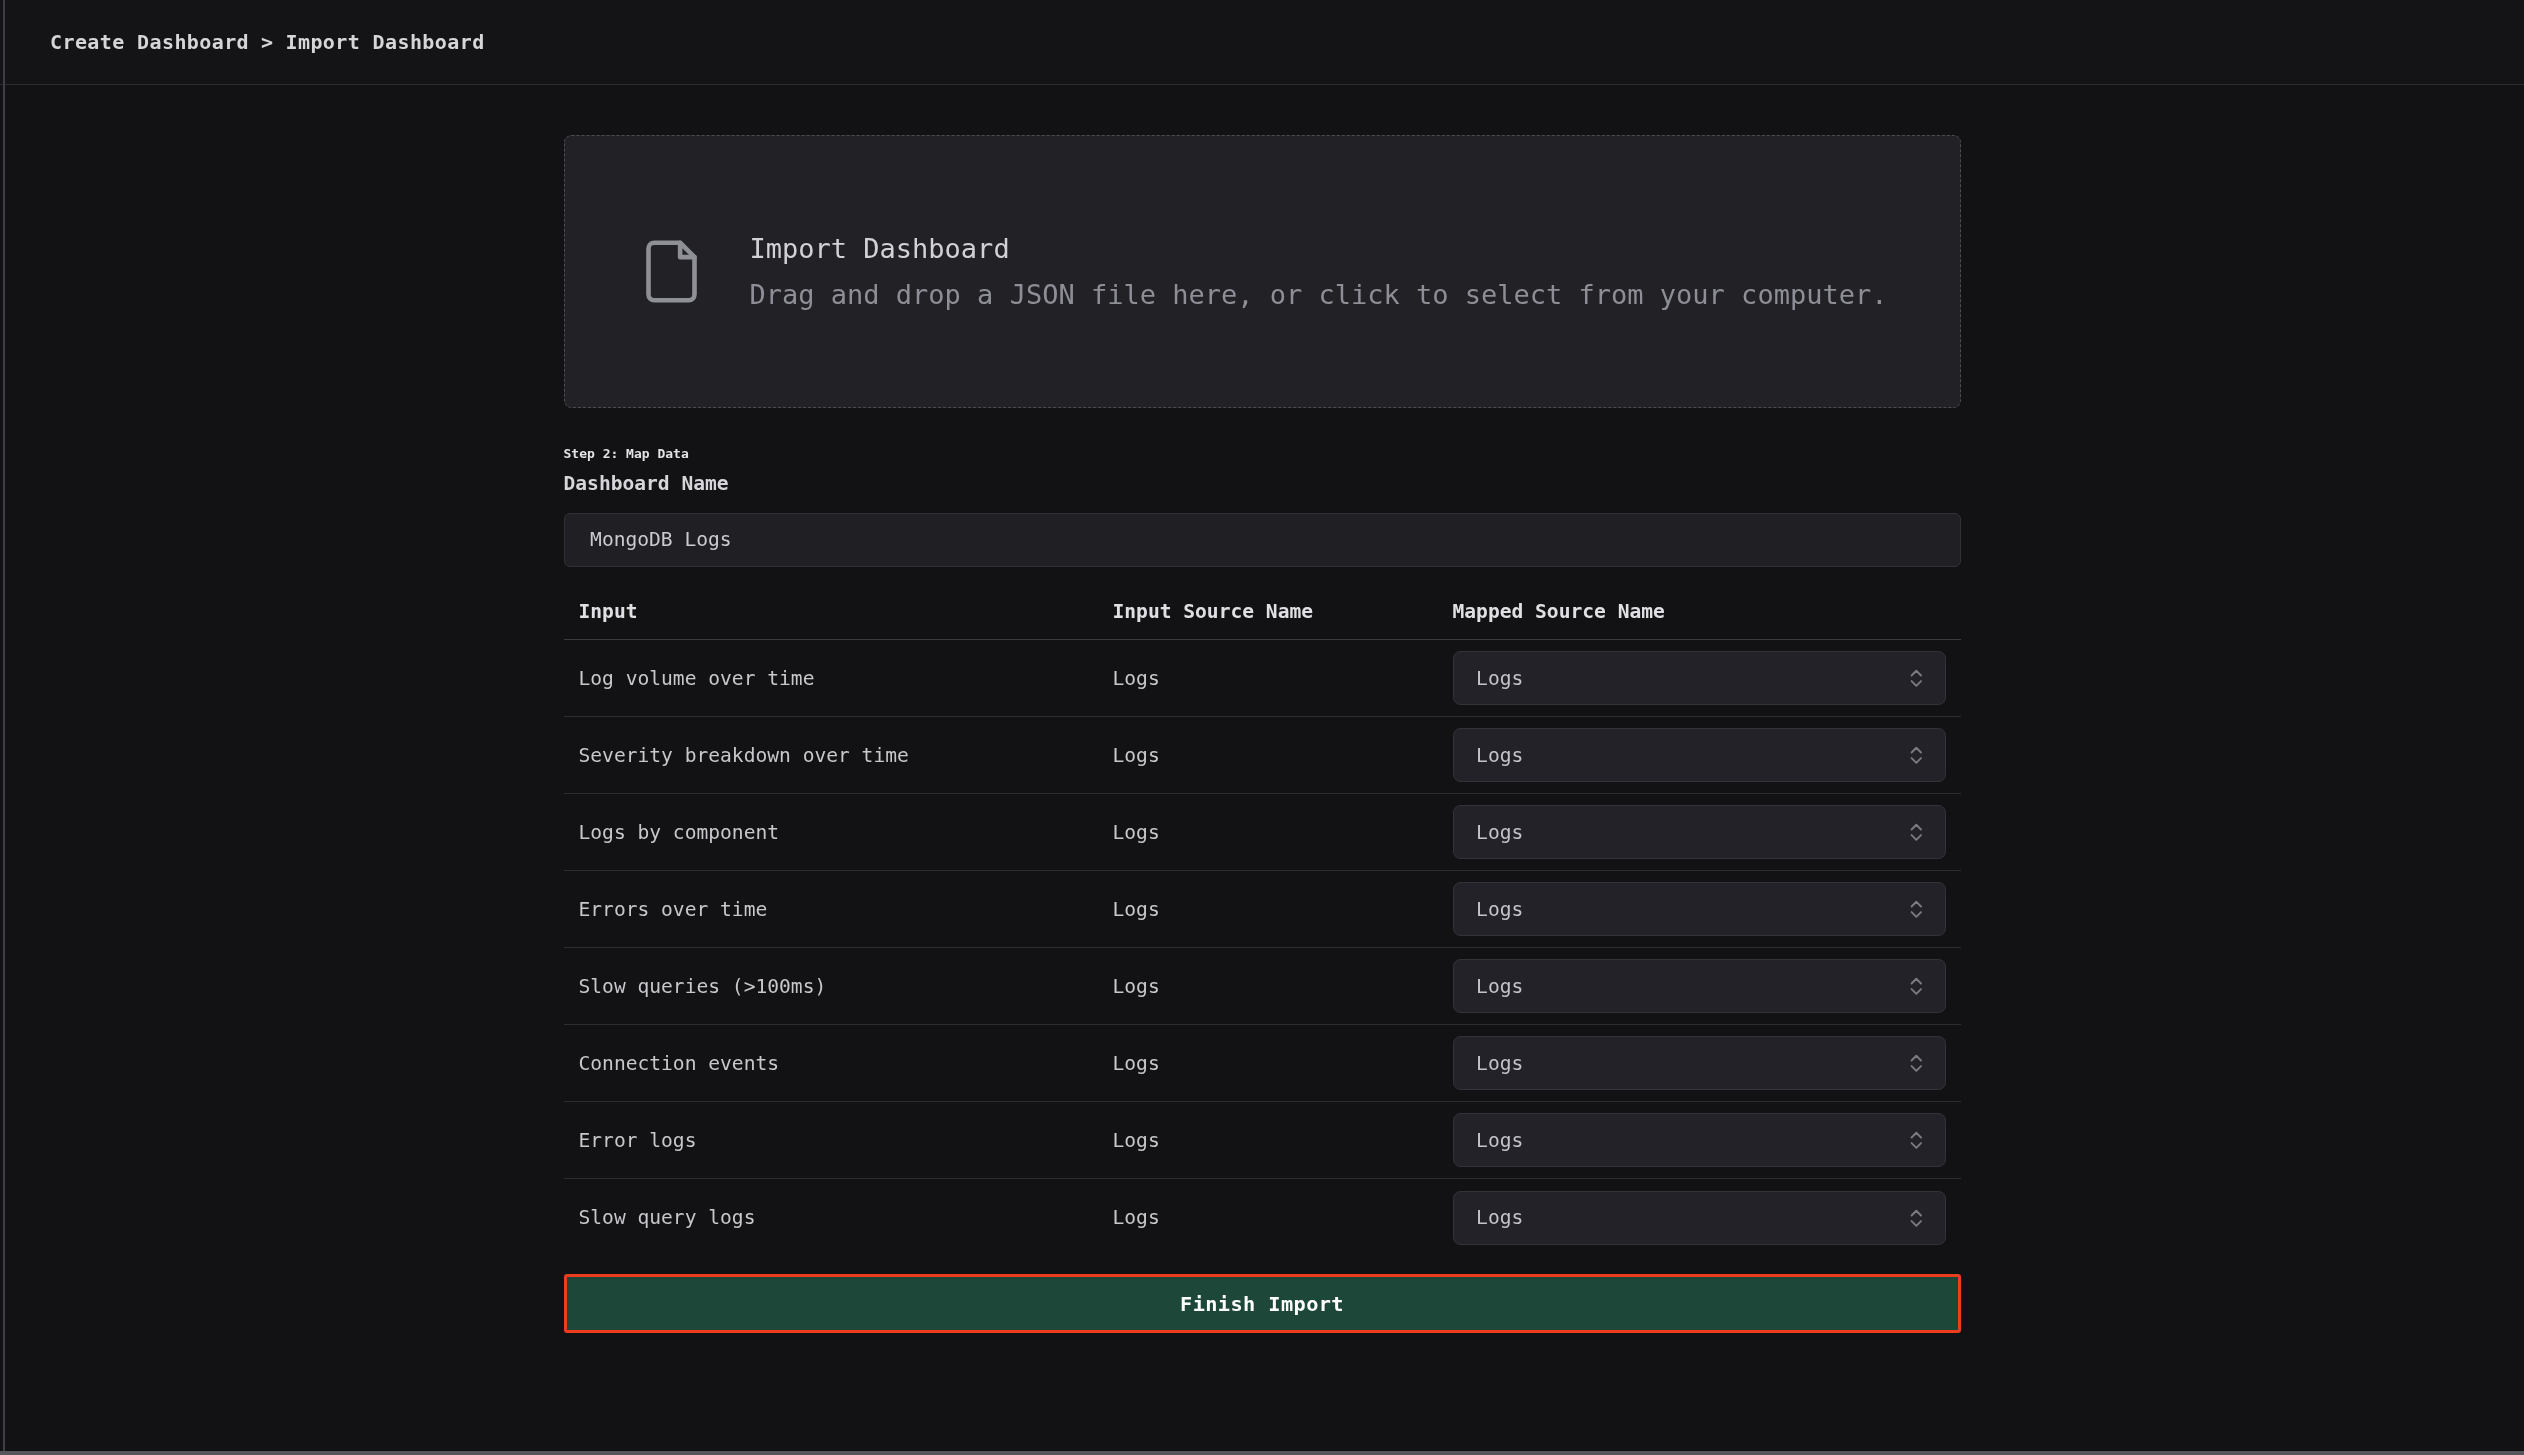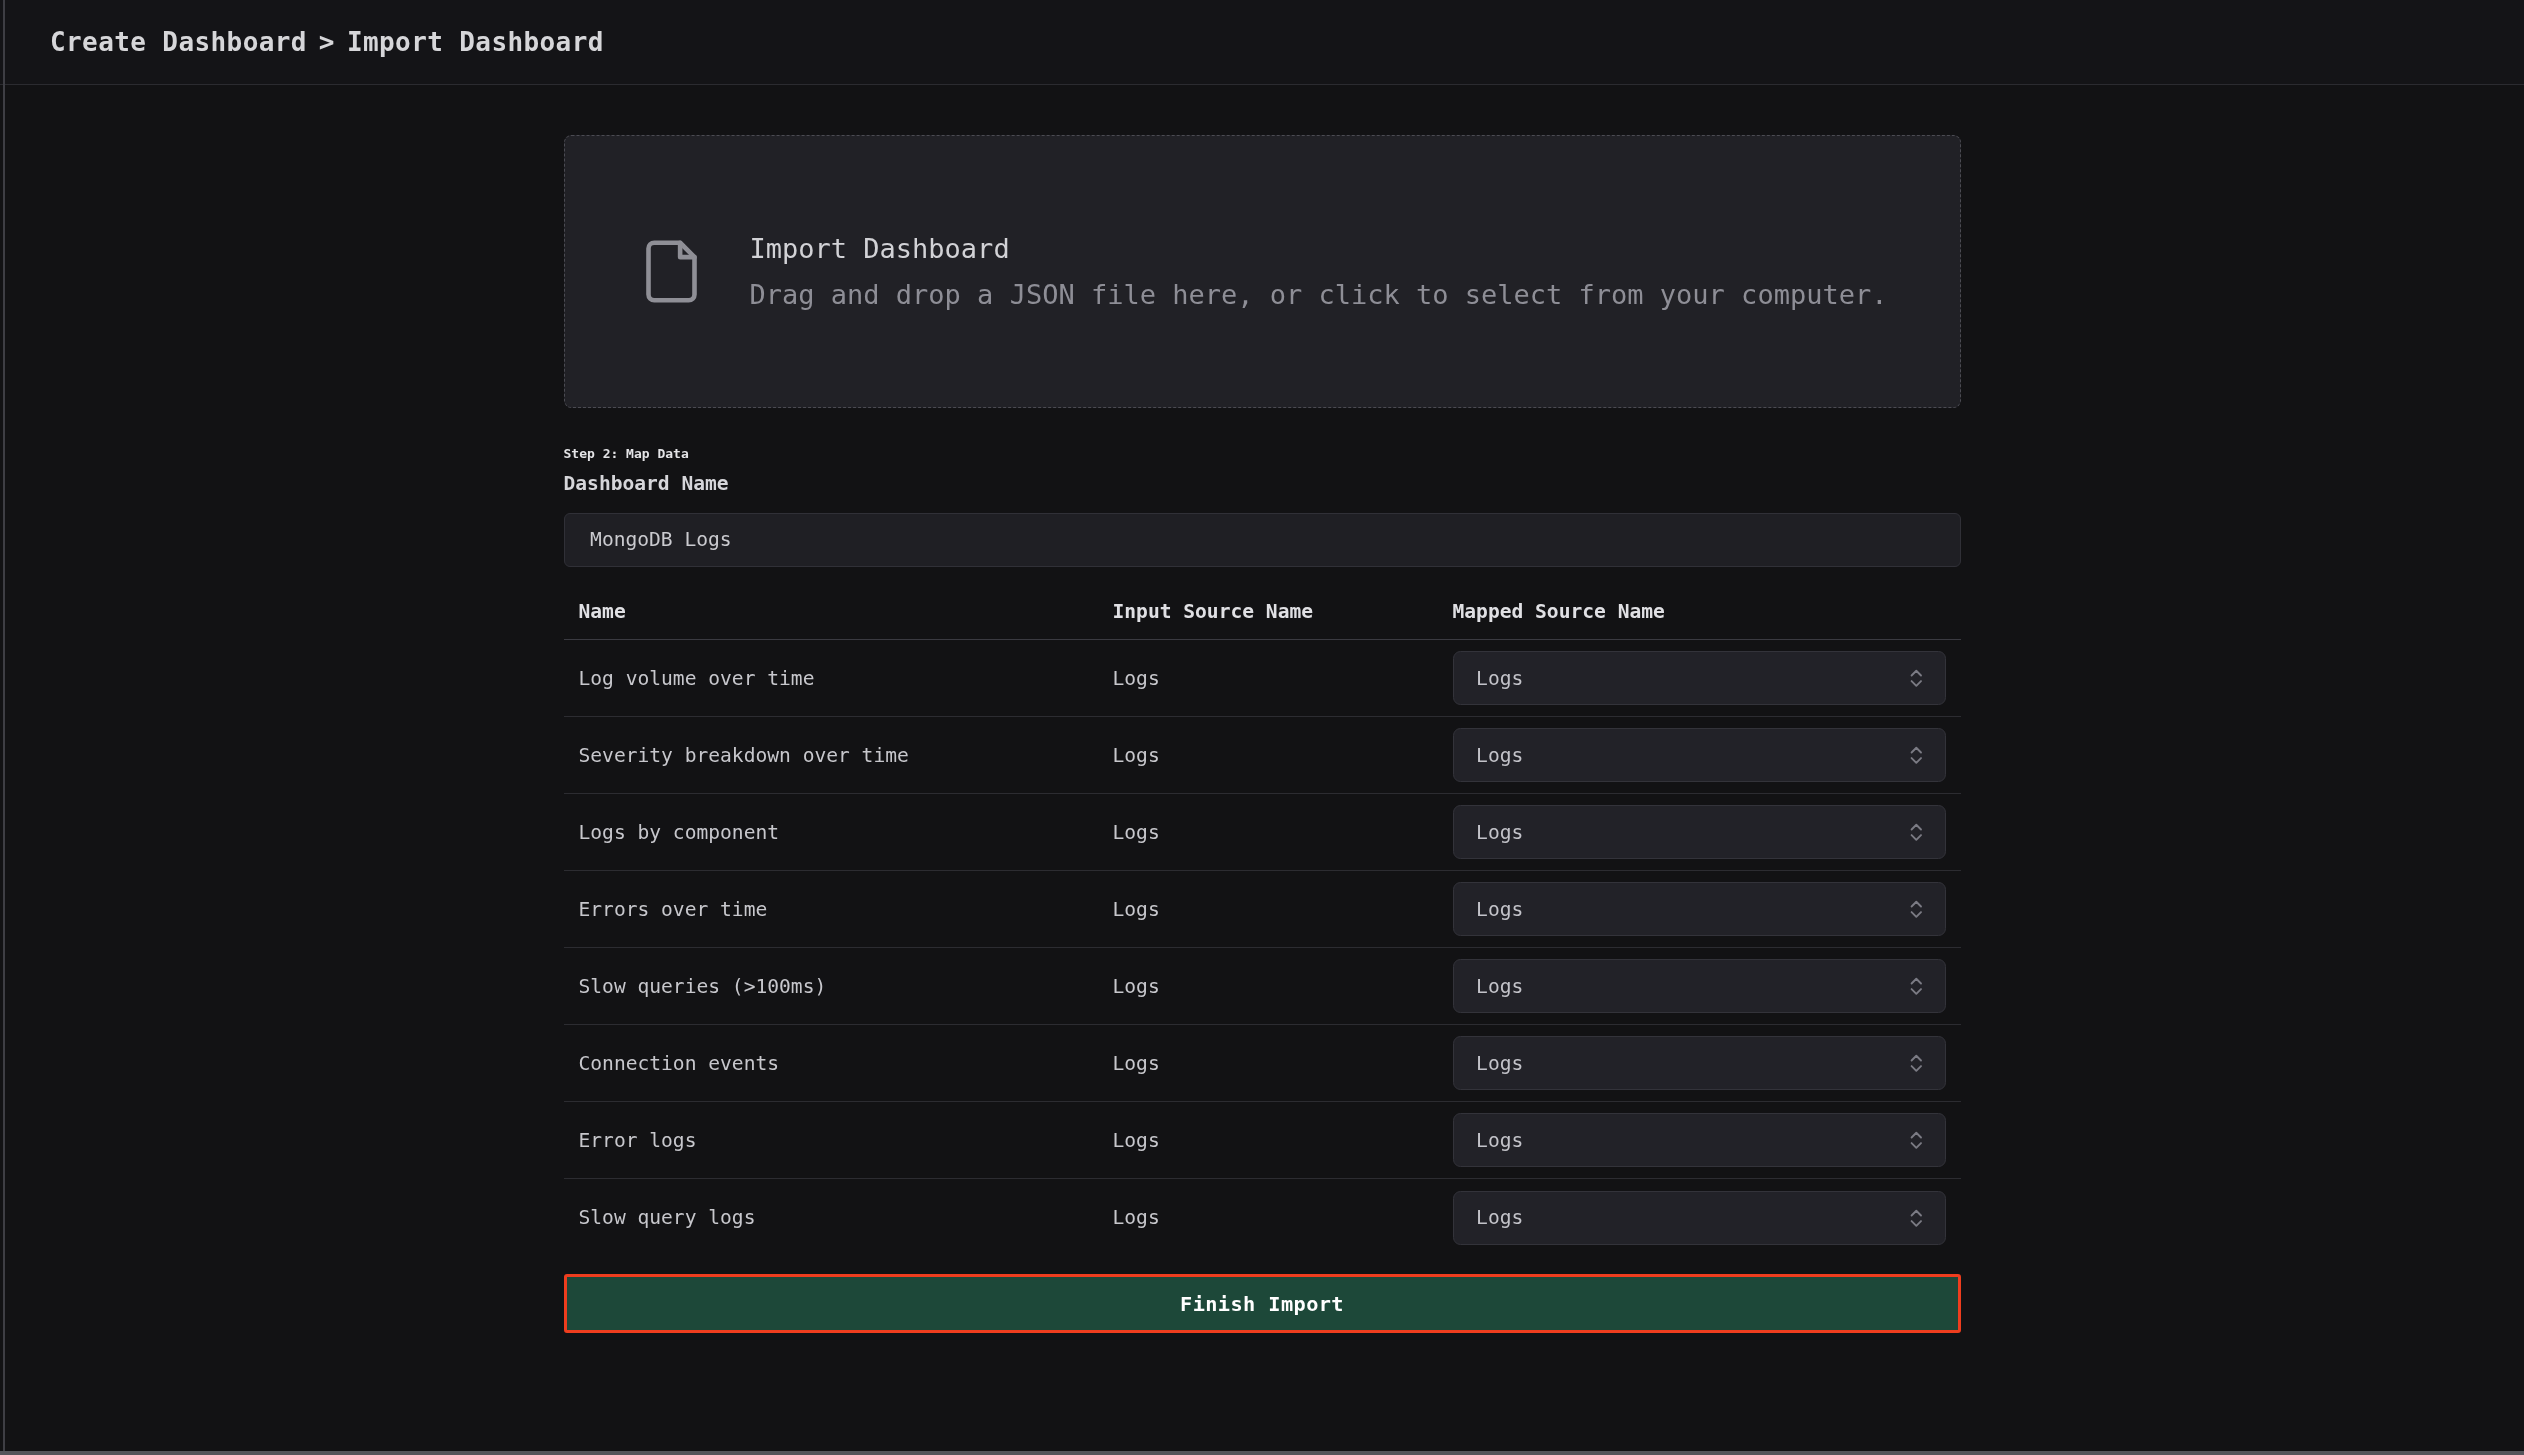--- a/index.html
+++ b/index.html
@@ -37,21 +37,21 @@
   .bottom-scrollbar{position:absolute;bottom:0;left:0;right:0;height:5.3px;background:#55555b;z-index:5;}
 
   .topbar{
     height:85px;
     background:var(--topbar-bg);
     border-bottom:1.5px solid var(--topbar-border);
     display:flex;align-items:center;
     padding-left:50px;
   }
   .breadcrumb{display:flex;gap:12px;align-items:center;
-    font-size:26px;font-weight:700;color:#d6d6d9;letter-spacing:0.4px;text-align:center;}
+    font-size:20px;font-weight:700;color:#d6d6d9;letter-spacing:0.4px;text-align:center;}
   .breadcrumb .sep{color:#d6d6d9;font-weight:700;}
 
   .content{width:1397px;margin:50px auto 0;}
 
   .dropzone{
     height:273px;
     background:var(--panel-bg);
     border:1.5px dashed var(--panel-border);
     border-radius:7.5px;
     display:flex;align-items:center;justify-content:center;
@@ -137,21 +137,21 @@
     </div>
   </div>
 
   <h2 class="step-heading">Step 2: Map Data</h2>
 
   <label class="name-label">Dashboard Name</label>
   <input class="name-input" type="text" value="MongoDB Logs" style="">
 
   <section class="map-table">
     <div class="thead">
-      <span class="th">Name</span>
+      <span class="th">Input</span>
       <span class="th">Input Source Name</span>
       <span class="th">Mapped Source Name</span>
     </div>
     <div id="rows">
   <div class="trow">
     <span class="cell-name">Log volume over time</span>
     <span class="cell-input">Logs</span>
     <span class="cell-mapped">
       <span class="select">
         <span class="select-value">Logs</span>

